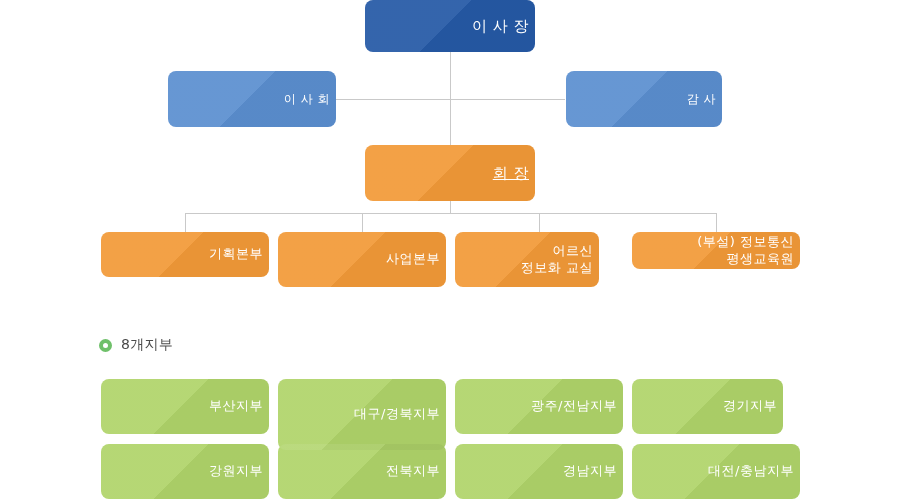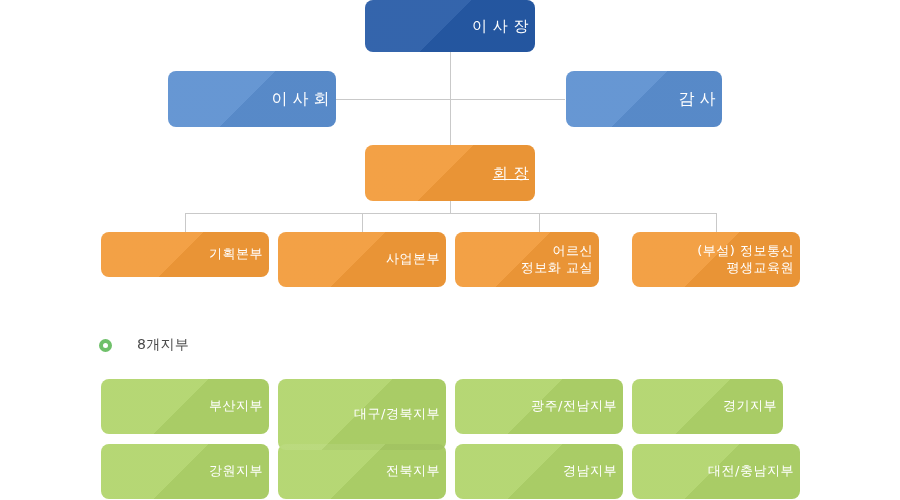--- a/index.html
+++ b/index.html
@@ -61,31 +61,31 @@
       linear-gradient(135deg, rgba(255,255,255,0.07) 0%, rgba(255,255,255,0.07) 48%, rgba(0,0,0,0.04) 48%, rgba(0,0,0,0.04) 100%);
     pointer-events: none;
   }
 
   .node.navy   { background: #2559a6; }
   .node.blue   { background: #5b8fd0; }
   .node.orange { background: #f29a38; }
   .node.green  { background: #b0d46a; }
 
   .node.lvl1 { font-size: 15px; }
-  .node.lvl2 { font-size: 16px; font-family: Liberation Serif, serif; }
+  .node.lvl2 { font-size: 12px; }
   .node.lvl3 { font-size: 15px; text-decoration: underline; }
   .node.dept { font-size: 13px; }
   .node.branch { font-size: 13px; }
 
   
   .section-head {
     position: absolute;
     display: flex;
     align-items: center;
-    gap: 25px;
+    gap: 9px;
   }
   .ring-bullet {
     width: 13px;
     height: 13px;
     border-radius: 50%;
     border: 4px solid #6fc06a;
     box-sizing: border-box;
     flex: 0 0 auto;
   }
   .section-head .text {
@@ -140,21 +140,21 @@
     </span>
   </div>
 
   <div class="node orange dept" style="left:455px; top:232px; width:144px; height:55px;">
     <span class="label">
       <span>어르신</span><br>
       <span>정보화 교실</span>
     </span>
   </div>
 
-  <div class="node orange dept" style="left:632px; top:232px; width:168px; height:55px;">
+  <div class="node orange dept" style="left:632px; top:232px; width:168px; height:37px;">
     <span class="label">
       <span>(부설) 정보통신</span><br>
       <span>평생교육원</span>
     </span>
   </div>
 
   <div class="section-head" style="left:99px; top:336px;">
     <span class="ring-bullet"></span>
     <span class="text">8개지부</span>
   </div>

